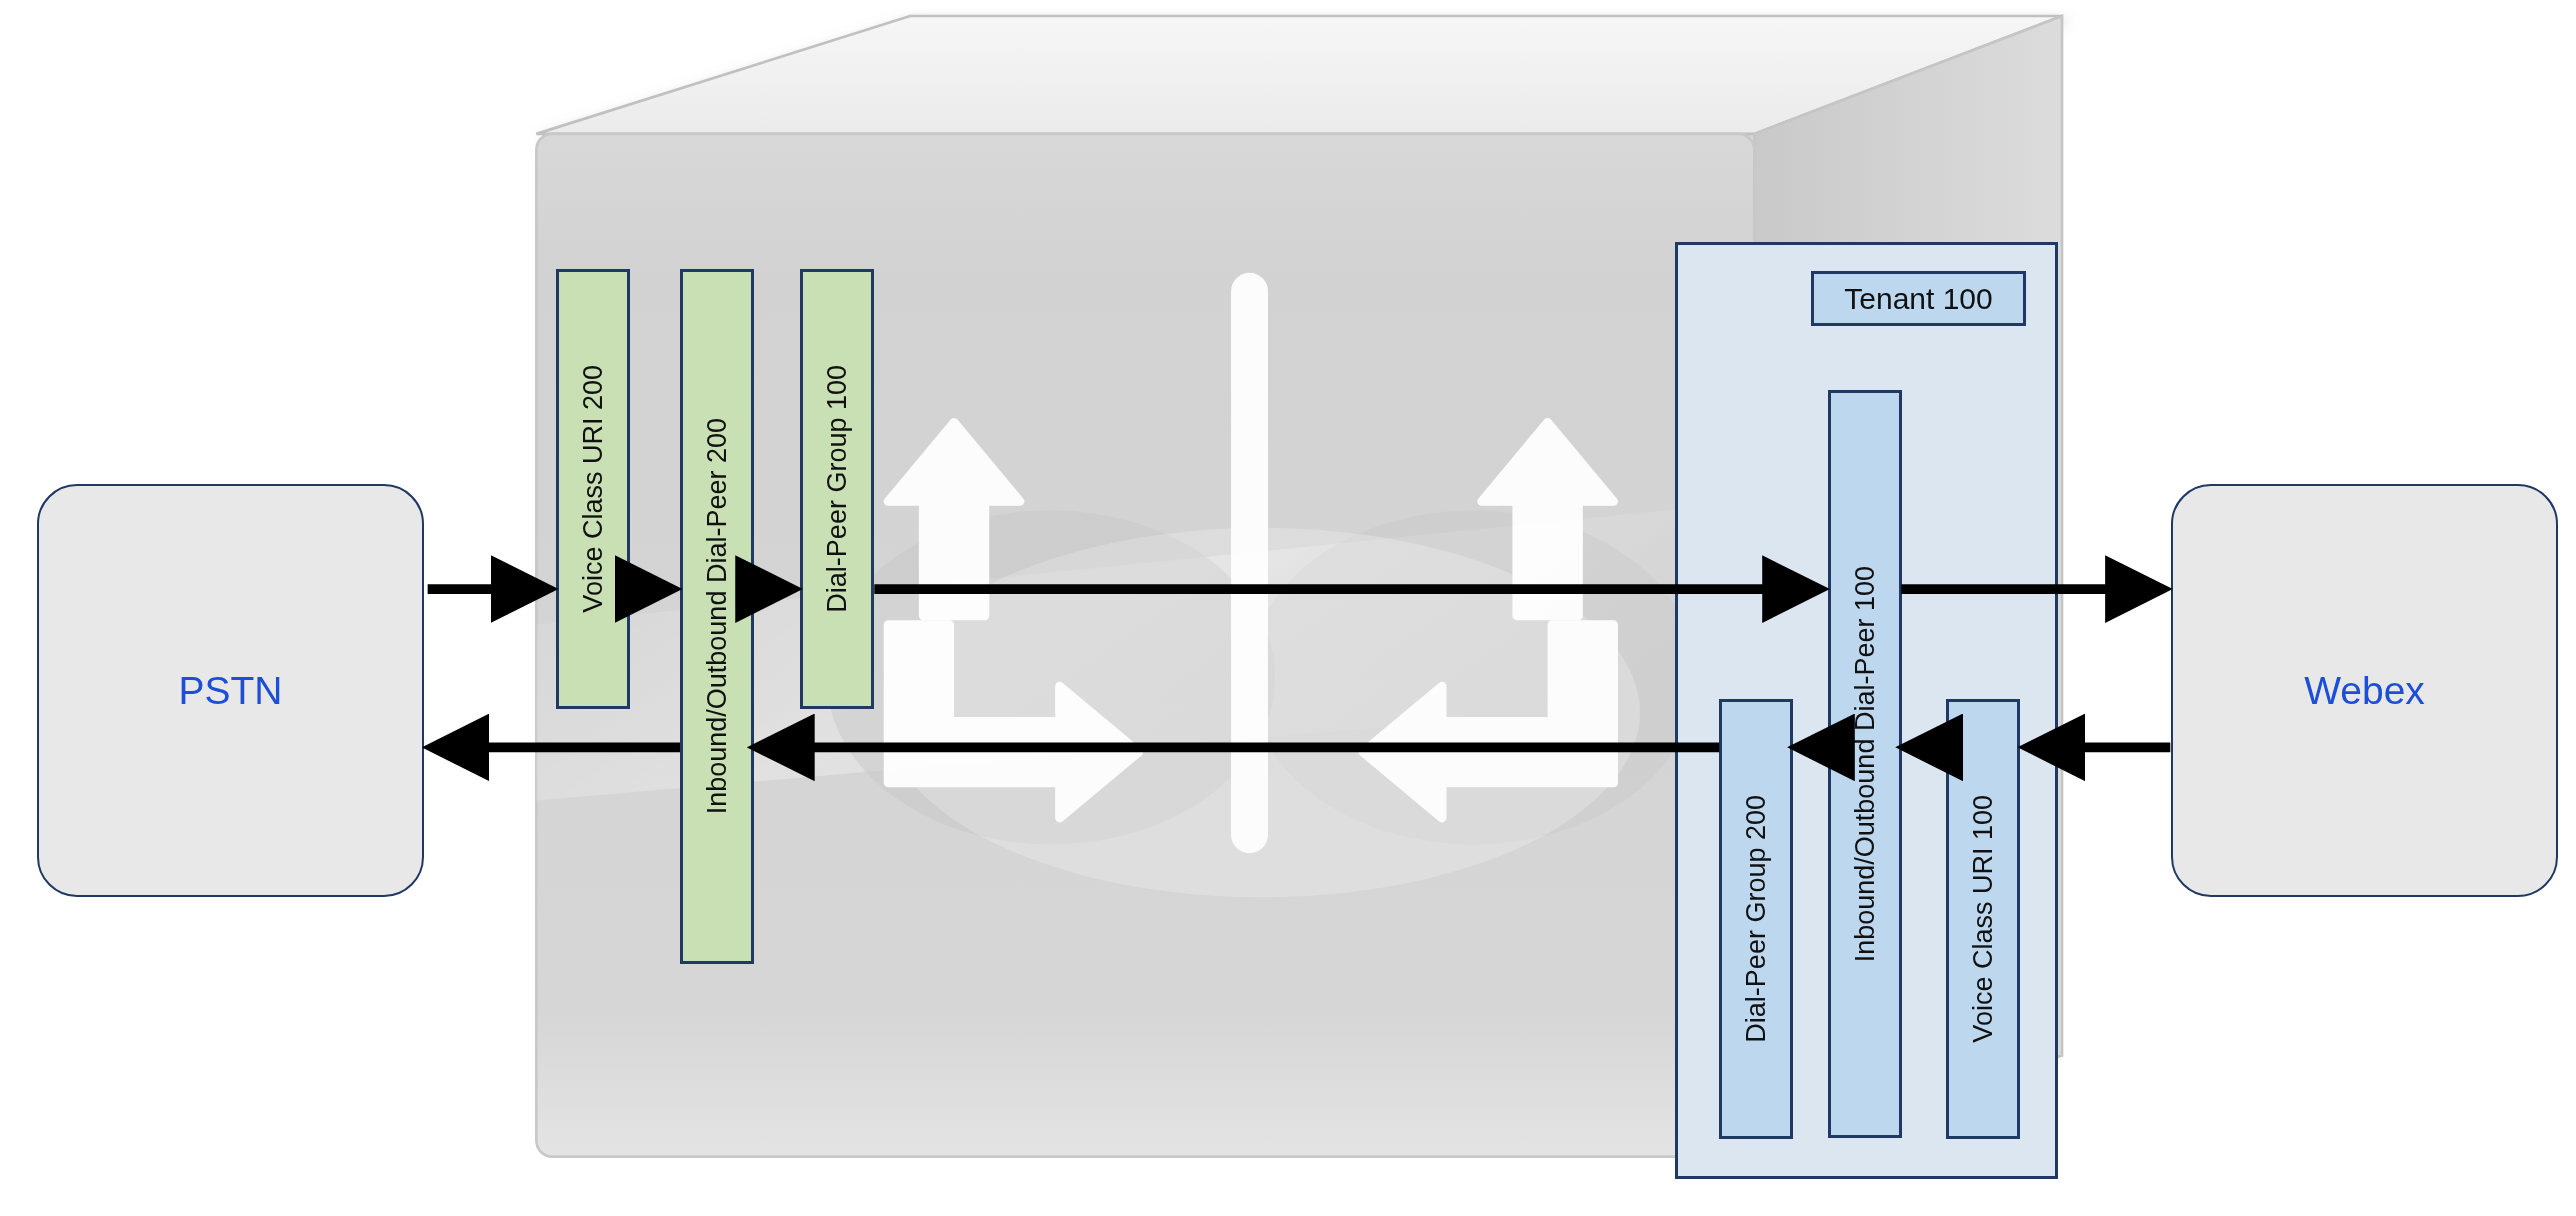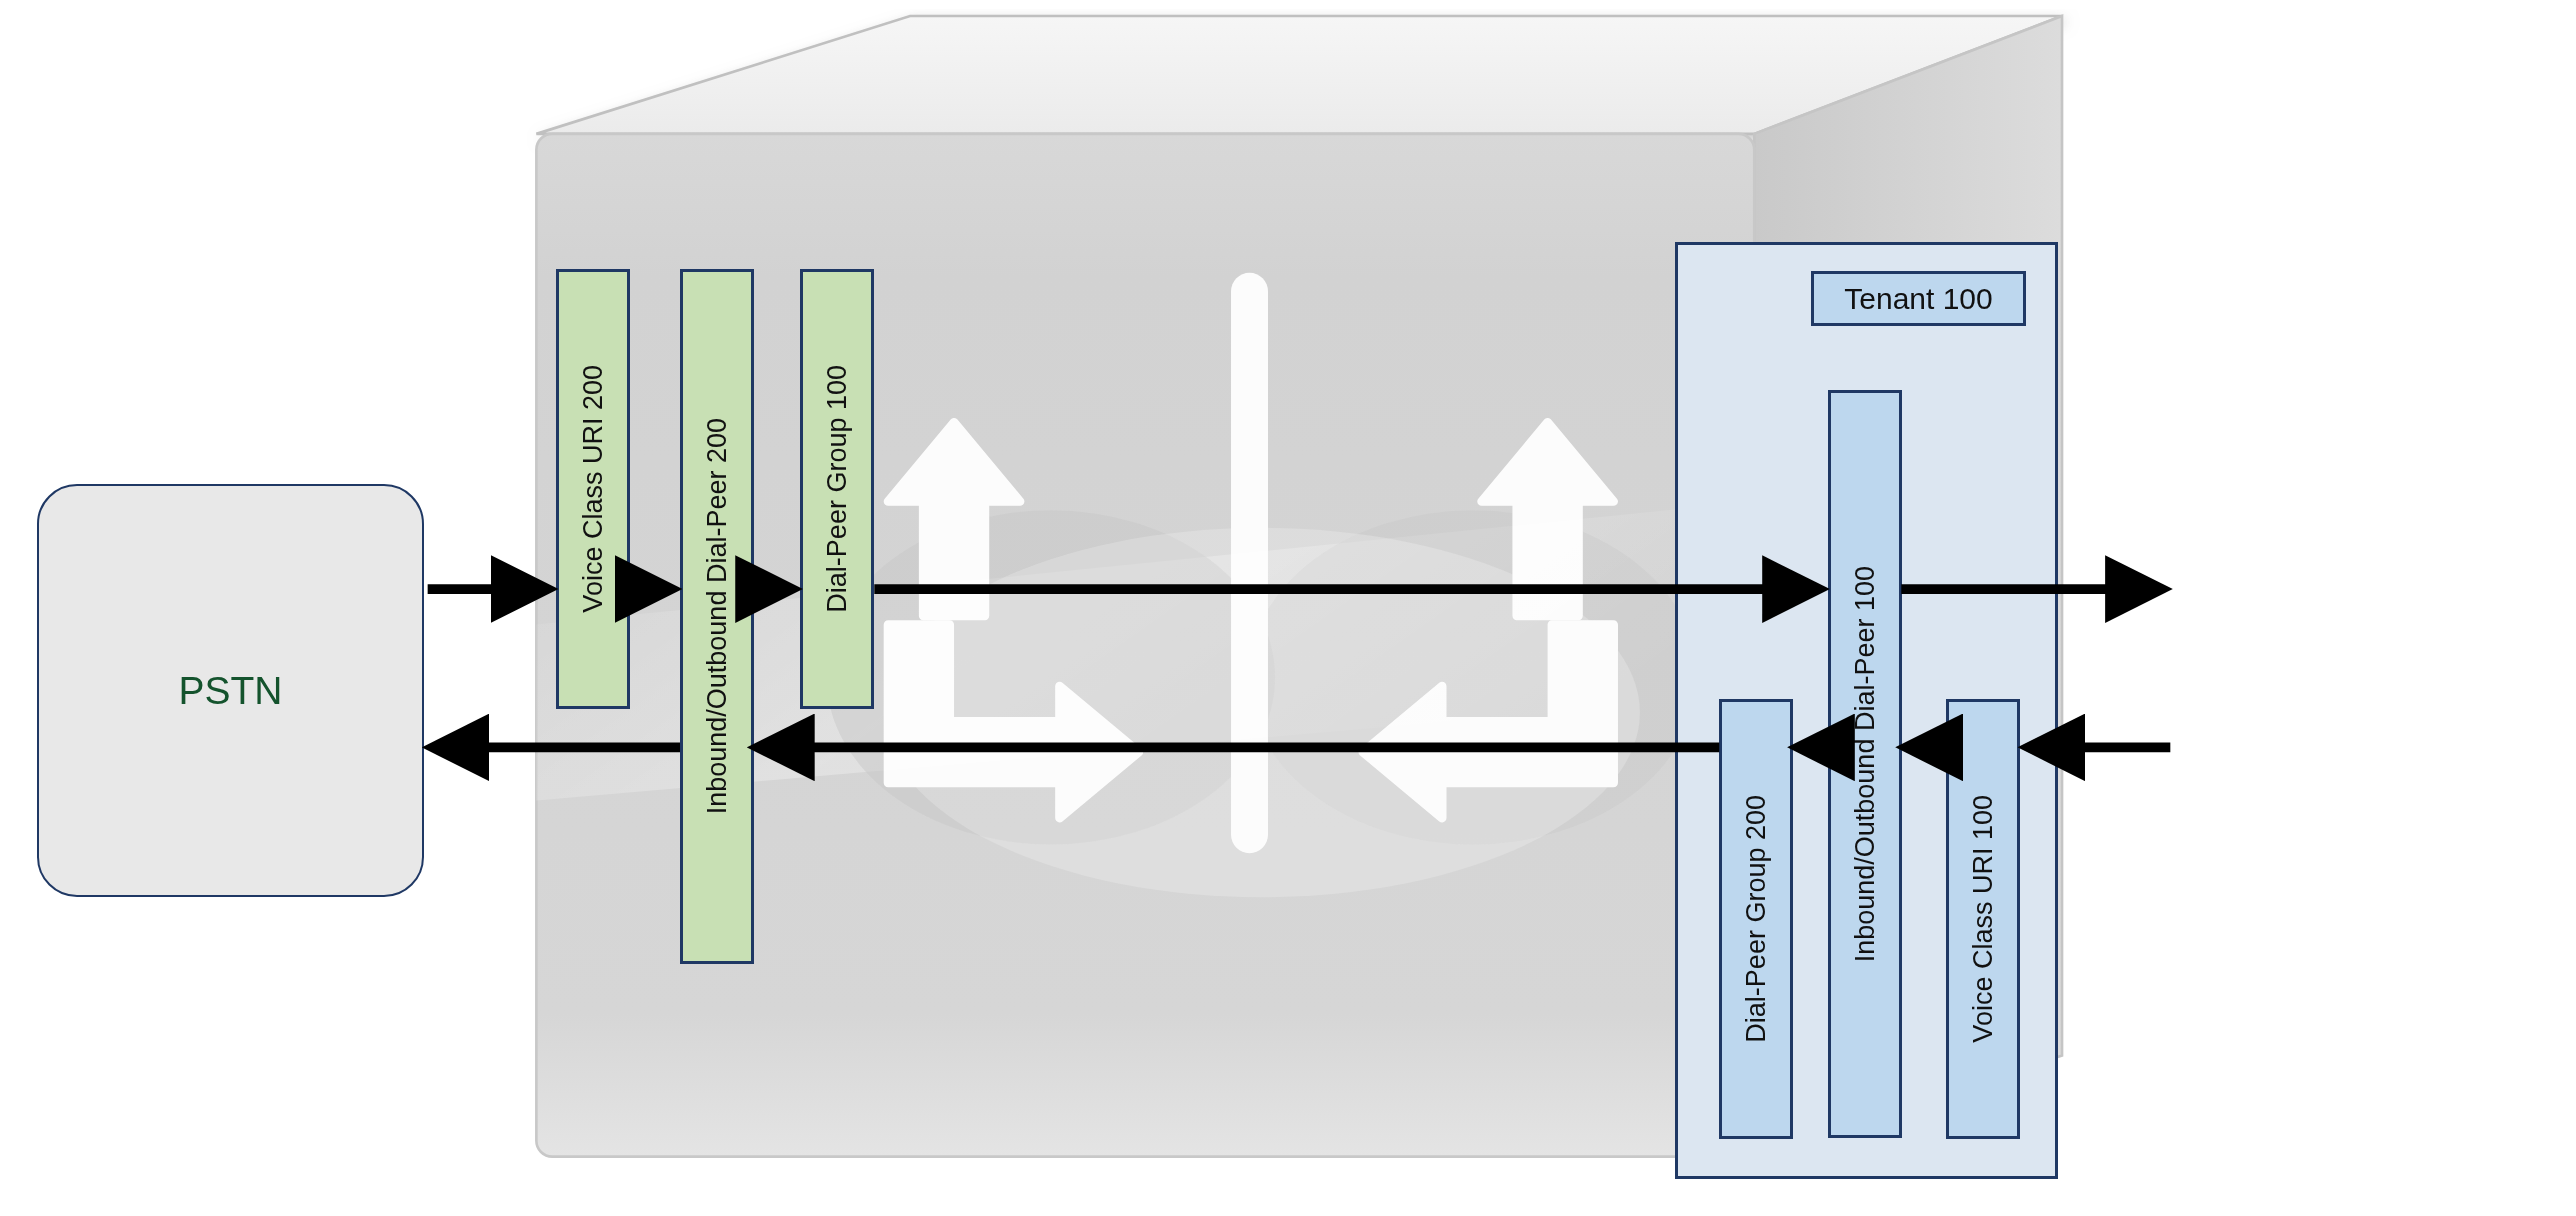--- a/index.html
+++ b/index.html
@@ -39,21 +39,21 @@
   .endpoint-box {
     position: absolute;
     box-sizing: border-box;
     background: #e8e8e8;
     border: 2.6px solid #1f3864;
     border-radius: 40px;
     display: flex;
     align-items: center;
     justify-content: center;
     font-size: 39px;
-    color: #14532d;
+    color: #1d4ed8;
   }
   #endpoint-pstn {
     left: 37px;
     top: 484px;
     width: 387px;
     height: 413px;
   }
   #endpoint-webex {
     left: 2171px;
     top: 484px;
@@ -210,20 +210,23 @@
   <div class="vbar blue" id="bar-inout-dp-100">
     <span>Inbound/Outbound Dial-Peer 100</span>
   </div>
   <div class="vbar blue" id="bar-vc-uri-100">
     <span>Voice Class URI 100</span>
   </div>
 
   <div class="endpoint-box" id="endpoint-pstn">
     <span>PSTN</span>
   </div>
+  <div class="endpoint-box" id="endpoint-webex">
+    <span>Webex</span>
+  </div>
 
   <svg id="flow-arrows" viewBox="0 0 2929 1383">
     <defs>
       <marker id="arrowR" viewBox="0 0 12 12" refX="10" refY="6" markerWidth="7" markerHeight="7" orient="auto-start-reverse">
         <path d="M 0 0 L 12 6 L 0 12 z" fill="#000000"></path>
       </marker>
     </defs>
 
     <g>
 

